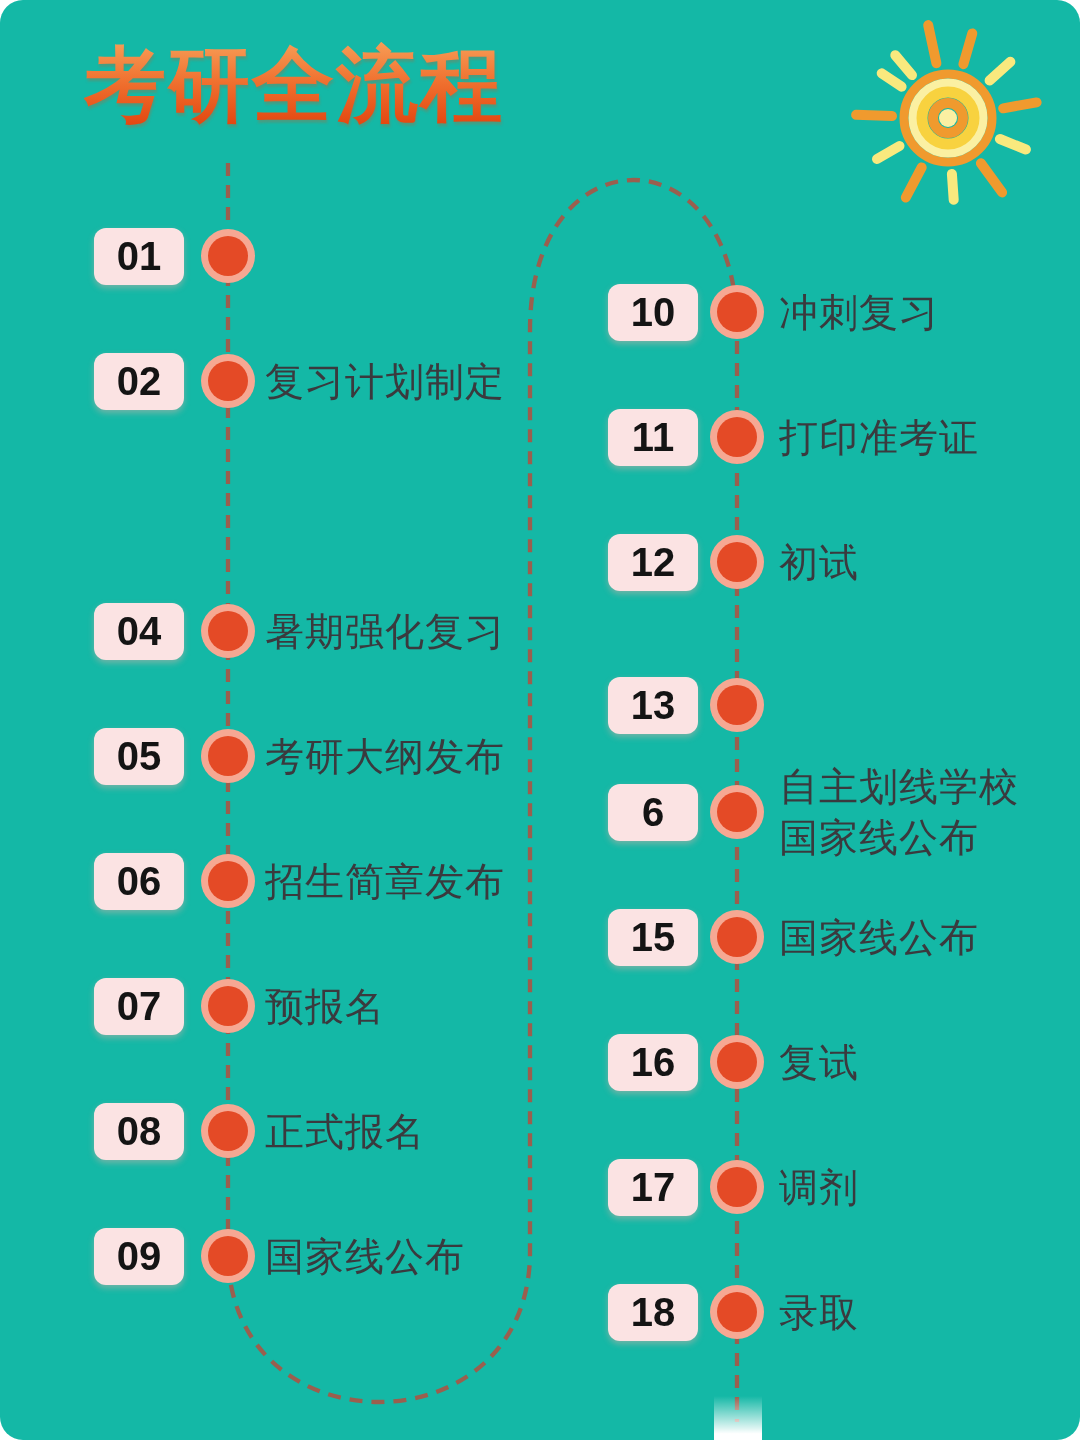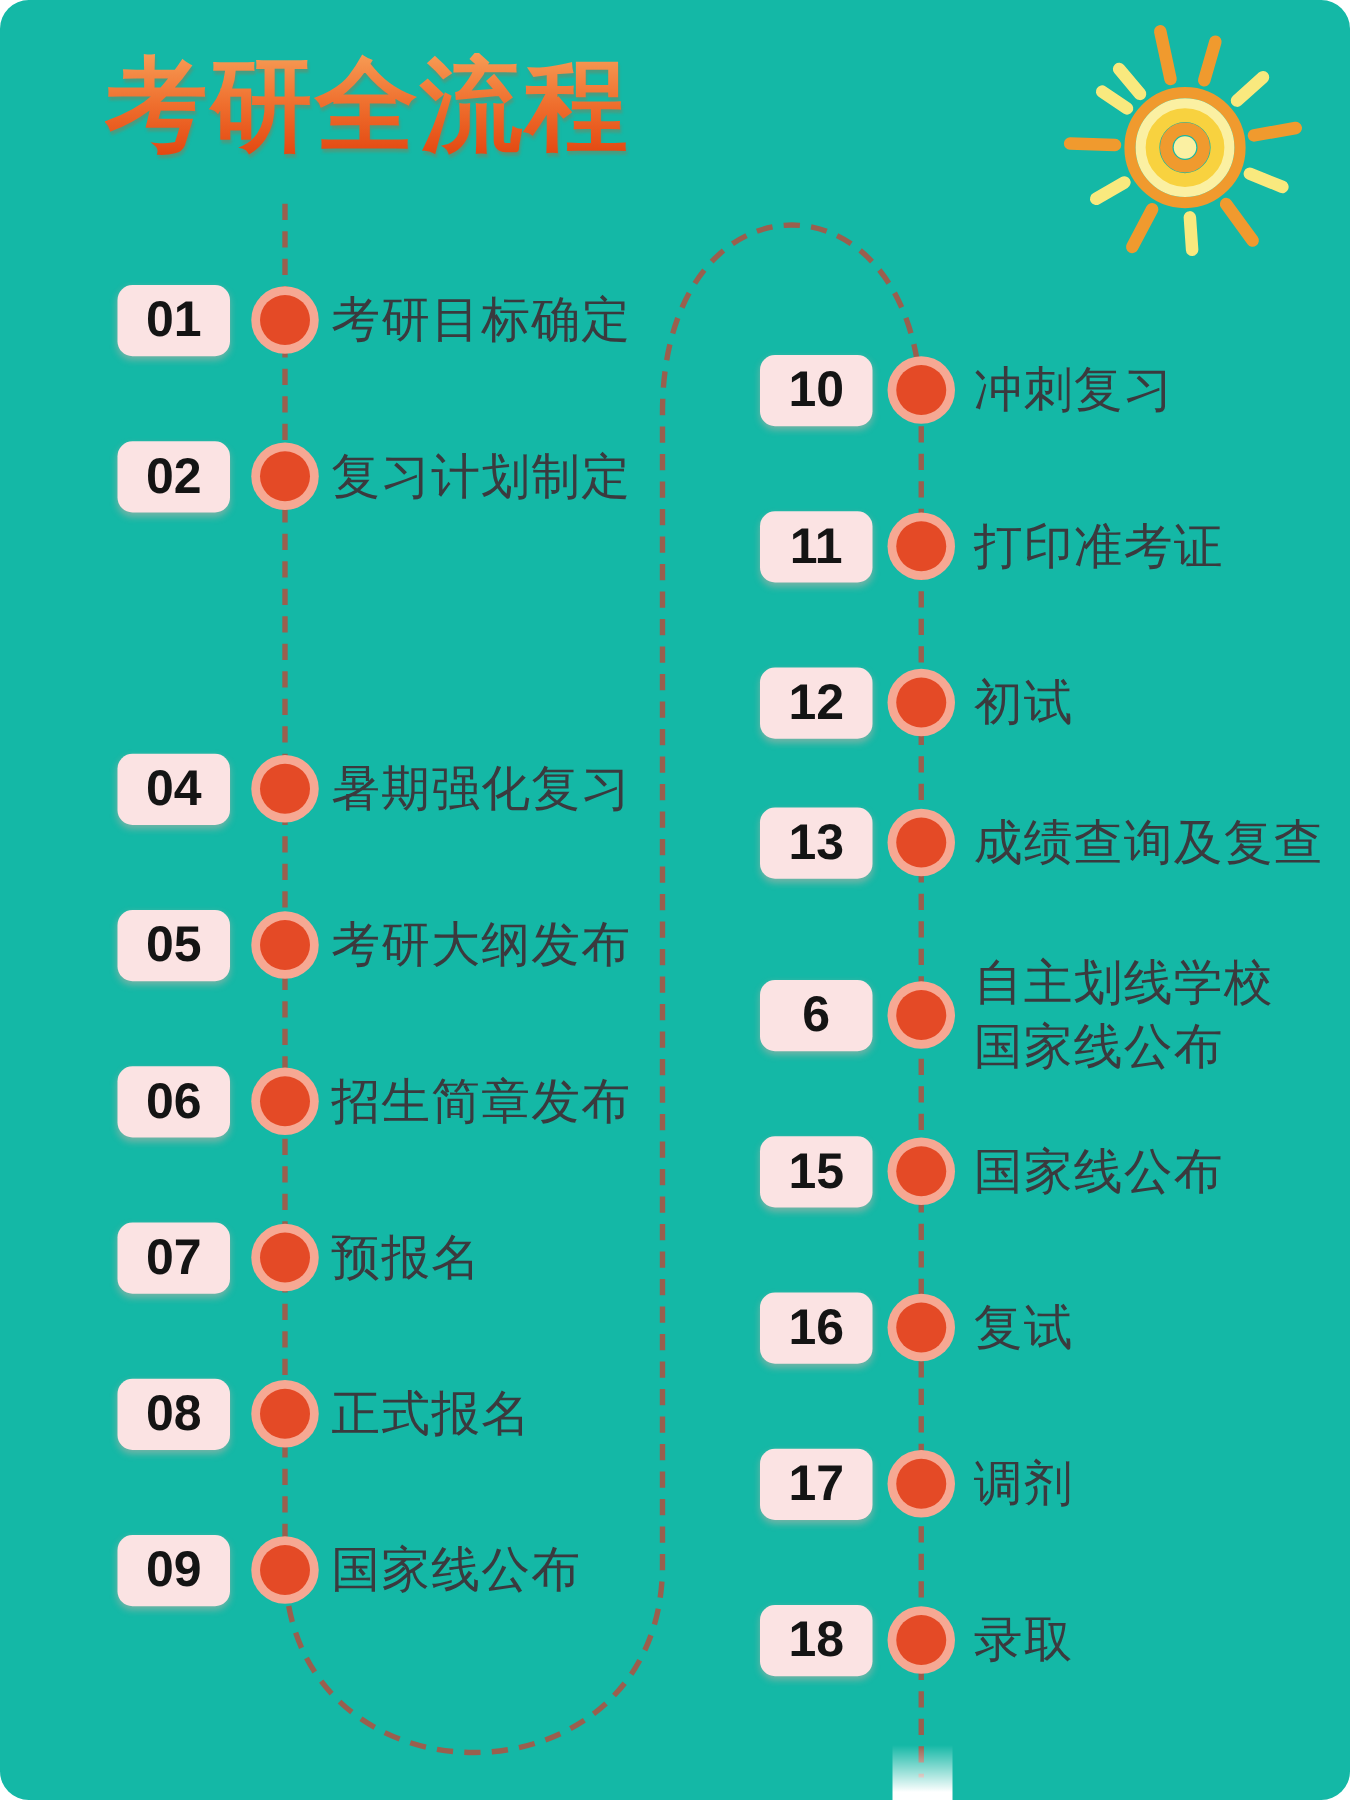--- a/index.html
+++ b/index.html
@@ -96,21 +96,20 @@
       <circle cx="0" cy="0" r="35" stroke="#fbf0a2" stroke-width="9"></circle>
       <circle cx="0" cy="0" r="26" stroke="#f8d23f" stroke-width="11"></circle>
       <circle cx="0" cy="0" r="15" stroke="#f09a2e" stroke-width="10"></circle>
       <circle cx="0" cy="0" r="9" fill="#fbf0a2" stroke="none"></circle>
     </g>
   </svg>
 
   <div class="step left" style="top:228px">
     <div class="badge">01</div>
     <span class="dot"></span>
-    <div class="label">考研目标确定</div>
   </div>
   <div class="step left" style="top:353px">
     <div class="badge">02</div>
     <span class="dot"></span>
     <div class="label">复习计划制定</div>
   </div>
   <div class="step left" style="top:603px">
     <div class="badge">04</div>
     <span class="dot"></span>
     <div class="label">暑期强化复习</div>
@@ -149,24 +148,23 @@
   <div class="step right" style="top:409px">
     <div class="badge">11</div>
     <span class="dot"></span>
     <div class="label">打印准考证</div>
   </div>
   <div class="step right" style="top:534px">
     <div class="badge">12</div>
     <span class="dot"></span>
     <div class="label">初试</div>
   </div>
-  <div class="step right" style="top:646px">
+  <div class="step right" style="top:677px">
     <div class="badge">13</div>
     <span class="dot"></span>
-    <div class="label">成绩查询及复查</div>
   </div>
   <div class="step right" style="top:784px">
     <div class="badge">6</div>
     <span class="dot"></span>
     <div class="label">自主划线学校
 国家线公布</div>
   </div>
   <div class="step right" style="top:909px">
     <div class="badge">15</div>
     <span class="dot"></span>

